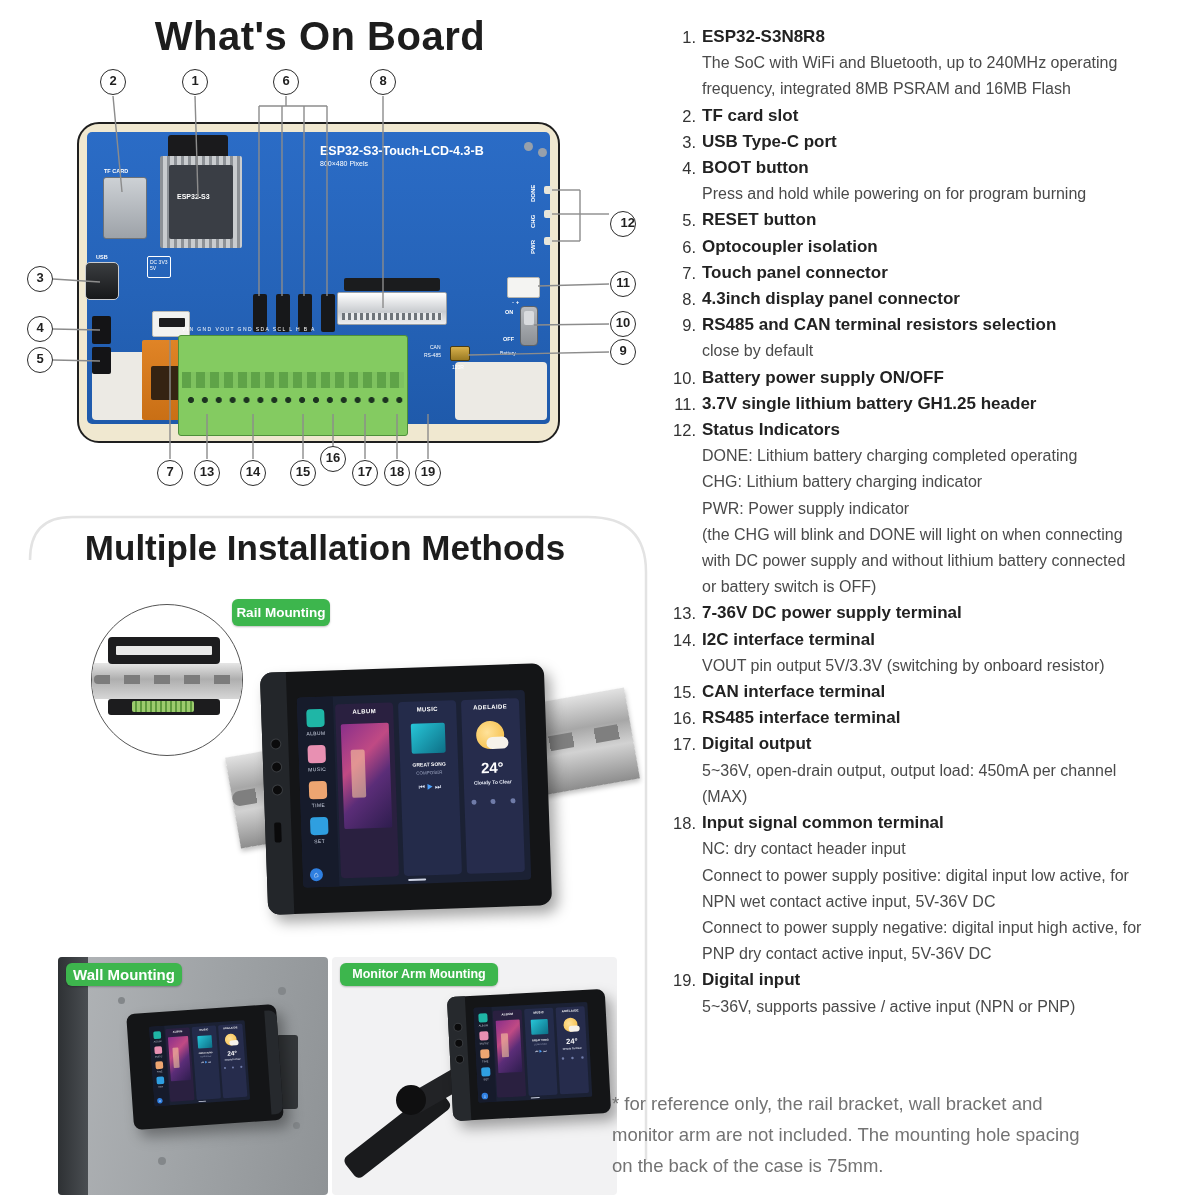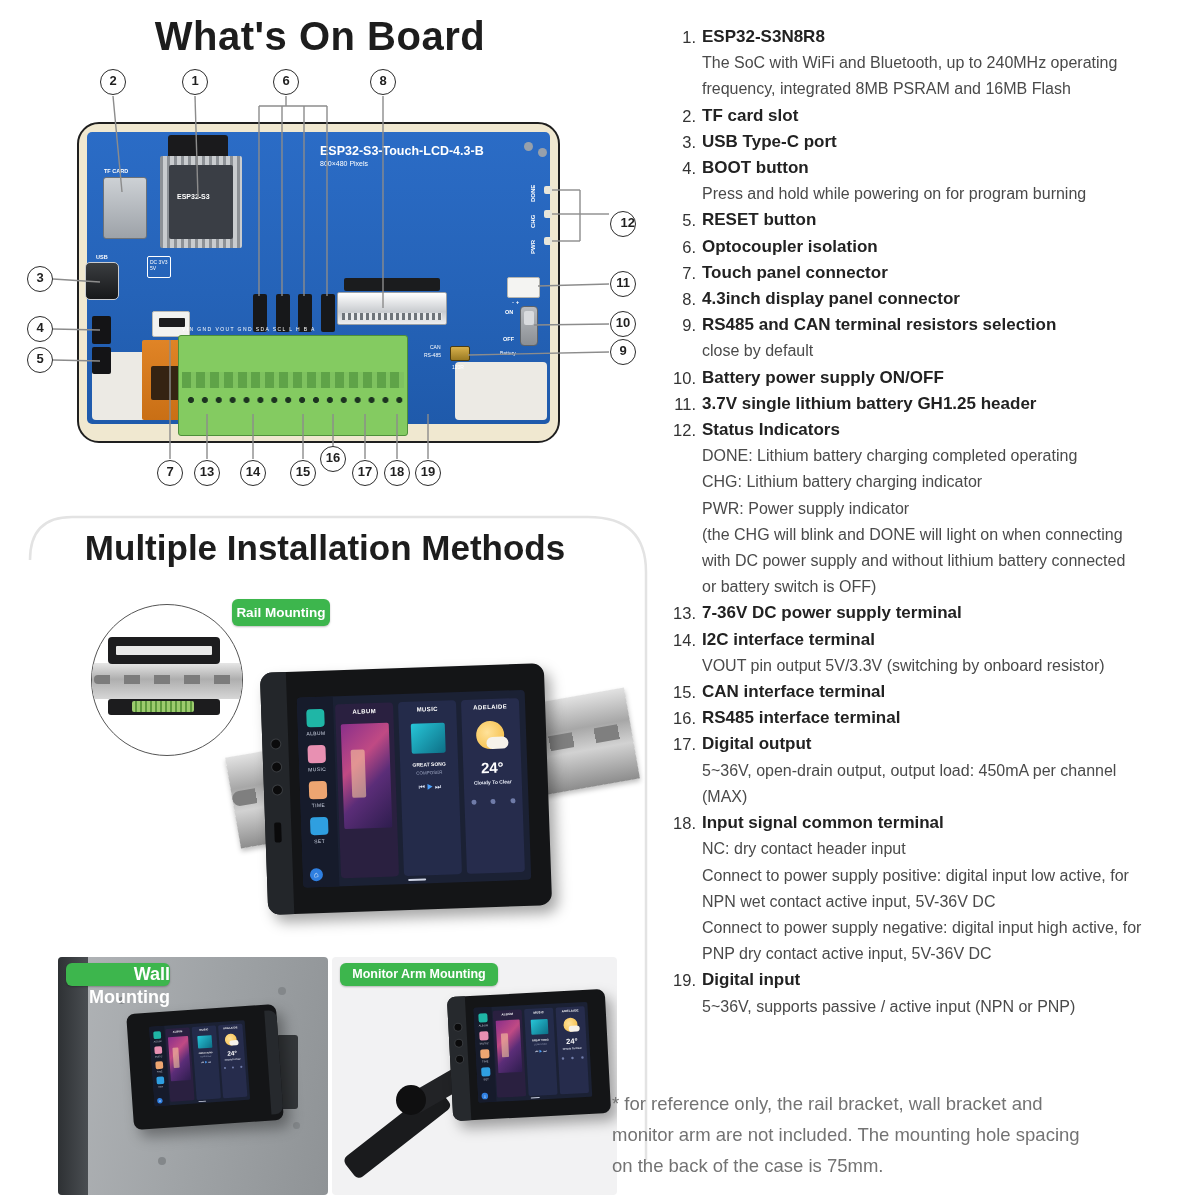--- a/index.html
+++ b/index.html
@@ -347,21 +347,21 @@
                   <div class="w-dot"></div>
                 </div>
               </div>
             </div>
             <div class="scr-home">⌂</div>
             <div class="scr-pager"></div>
           </div>
       </div>
       <div style="position:absolute;right:0;top:6px;width:12px;height:104px;background:#26292d;border-radius:0 8px 8px 0;"></div>
     </div>
-    <div class="badge" style="left:8px;top:6px;width:104px;height:23px;font-size:18px;line-height:23px;text-align:right;">Wall Mounting</div>
+    <div class="badge" style="left:8px;top:6px;width:116px;height:23px;font-size:15px;line-height:23px;">Wall Mounting</div>
   </div>
 
   <div class="photo" style="left:332px;top:957px;width:285px;height:238px;background:#f2f2f3;">
     <div style="position:absolute;left:18px;top:200px;width:120px;height:26px;background:#1a1b1d;transform:rotate(-38deg);transform-origin:left center;border-radius:6px;"></div>
     <div style="position:absolute;left:78px;top:138px;width:108px;height:22px;background:#222326;transform:rotate(-30deg);transform-origin:left center;border-radius:6px;"></div>
     <div style="position:absolute;left:64px;top:128px;width:30px;height:30px;border-radius:50%;background:#0f0f10;"></div>
     <div class="device" style="left:118px;top:36px;width:158px;height:124px;transform:rotate(-3deg);border-radius:8px;">
       <div style="position:absolute;left:0;top:0;bottom:0;width:18px;background:#26292d;border-radius:8px 0 0 8px;">
         <div class="dev-btn" style="left:5px;top:26px;width:7px;height:7px;"></div>
         <div class="dev-btn" style="left:5px;top:42px;width:7px;height:7px;"></div>

